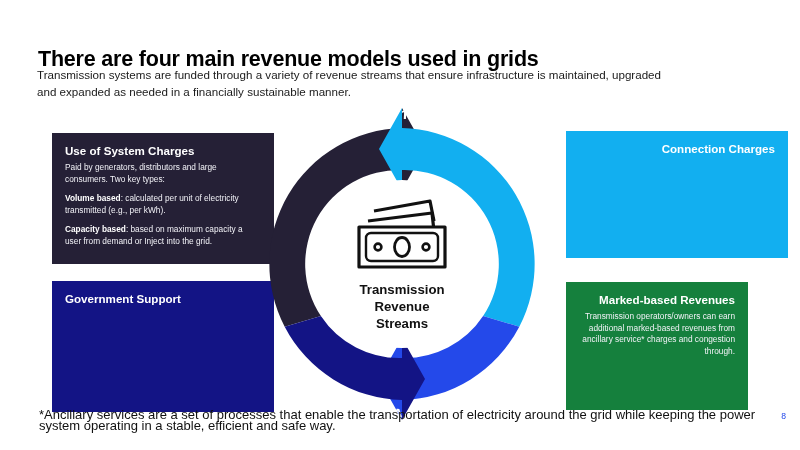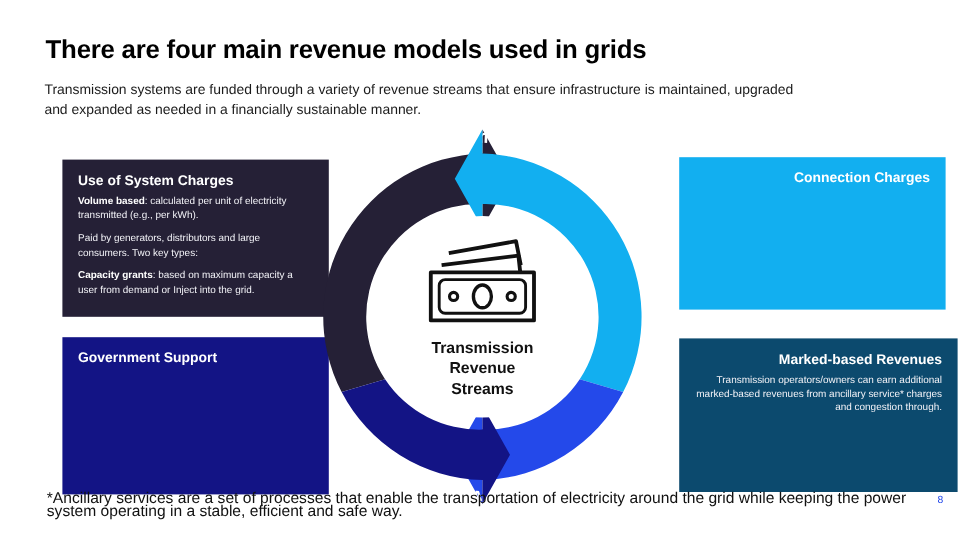--- a/index.html
+++ b/index.html
@@ -4,21 +4,21 @@
 <style>
   html,body{margin:0;padding:0;}
   body{
     width:800px;height:450px;background:#ffffff;overflow:hidden;
     font-family:"Liberation Sans",sans-serif;color:#111;position:relative;
   }
   .slide{position:absolute;inset:0;}
 
   
   .title{
-    position:absolute;left:38px;top:29px;width:600px;
+    position:absolute;left:38px;top:47px;width:600px;
     font-size:21.5px;font-weight:bold;color:#000;letter-spacing:-0.2px;
   }
   .subtitle{
     position:absolute;left:37px;top:67px;width:640px;
     font-size:11.6px;line-height:16.5px;color:#1a1a1a;
   }
 
   
   .logo{position:absolute;right:22px;top:22px;width:84px;height:46px;text-align:center;}
   .logo svg{display:block;}
@@ -30,21 +30,21 @@
   
   .panel{position:absolute;box-sizing:border-box;}
   .panel h3{margin:0 0 5px 0;font-size:11.6px;font-weight:bold;color:#fff;}
   .panel p{margin:0 0 8px 0;font-size:8.3px;line-height:11.6px;color:#f2f2f7;}
   .panel p:last-child{margin-bottom:0;}
   .panel b{font-weight:bold;color:#fff;}
 
   #panel-uos{left:52px;top:133px;width:222px;height:131px;background:#252036;padding:11px 14px 10px 13px;}
   #panel-gov{left:52px;top:281px;width:222px;height:131px;background:#131485;padding:11px 14px 10px 13px;}
   #panel-con{left:566px;top:131px;width:222px;height:127px;background:#12AFF0;padding:11px 13px 10px 14px;text-align:right;}
-  #panel-mkt{left:566px;top:282px;width:232px;height:128px;background:#0c4a6e;padding:11px 13px 10px 14px;text-align:right;}
+  #panel-mkt{left:566px;top:282px;width:182px;height:128px;background:#15803d;padding:11px 13px 10px 14px;text-align:right;}
 
   
   #cycle{position:absolute;left:196px;top:104px;width:412px;height:320px;}
 
   .ringlabel{
     font-family:"Liberation Sans",sans-serif;
     font-size:15.4px;font-weight:bold;fill:#ffffff;letter-spacing:0.2px;
   }
   .hubtext{
     font-family:"Liberation Sans",sans-serif;
@@ -65,23 +65,23 @@
 <body>
 
 <div class="slide">
 
   <div class="title">There are four main revenue models used in grids</div>
   <div class="subtitle">Transmission systems are funded through a variety of revenue streams that ensure infrastructure is maintained, upgraded and expanded as needed in a financially sustainable manner.</div>
 
 
   <div class="panel" id="panel-uos">
     <h3>Use of System Charges</h3>
+    <p>Paid by generators, distributors and large consumers. Two key types:</p>
     <p><b>Volume based</b><span>: calculated per unit of electricity transmitted (e.g., per kWh).</span></p>
-    <p>Paid by generators, distributors and large consumers. Two key types:</p>
-    <p><b>Capacity grants</b><span>: based on maximum capacity a user from demand or Inject into the grid.</span></p>
+    <p><b>Capacity based</b><span>: based on maximum capacity a user from demand or Inject into the grid.</span></p>
   </div>
 
   <div class="panel" id="panel-gov">
     <h3>Government Support</h3>
   </div>
 
   <div class="panel" id="panel-con">
     <h3>Connection Charges</h3>
   </div>
 

